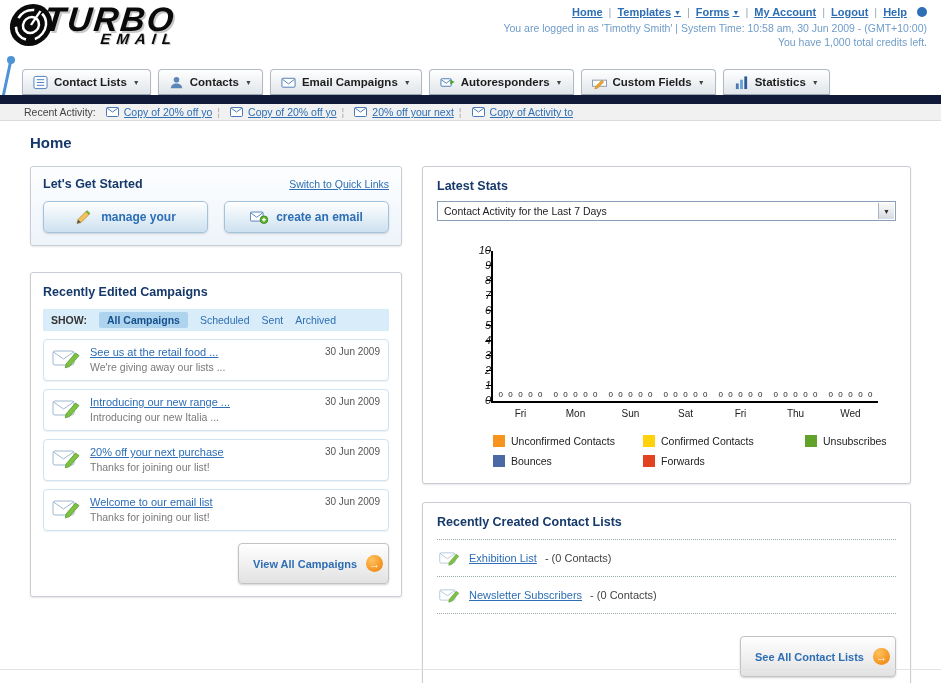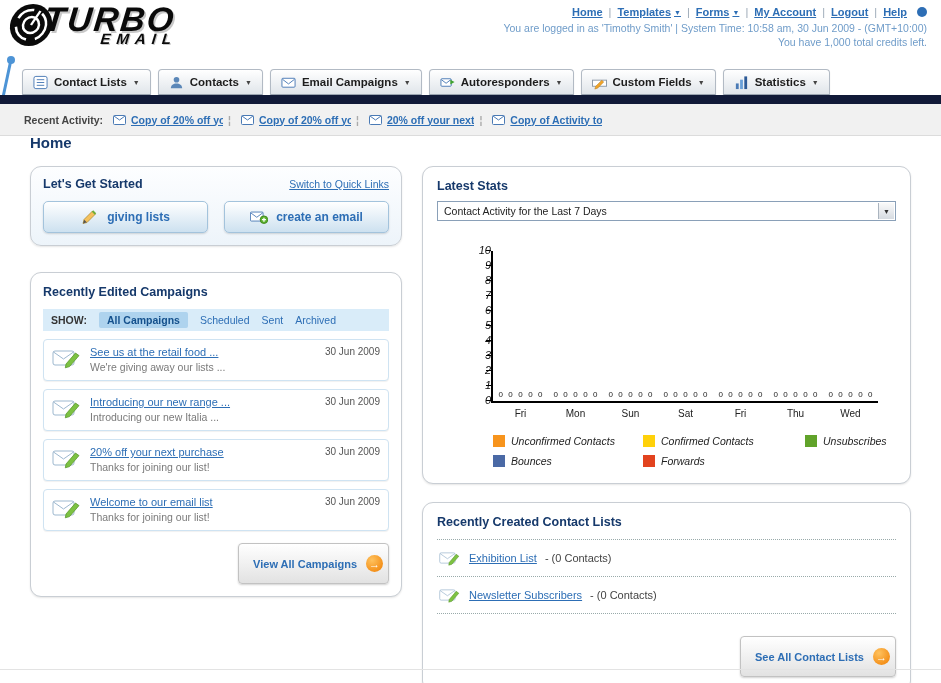--- a/index.html
+++ b/index.html
@@ -32,37 +32,37 @@
   .tab { height:26px; display:flex; align-items:center; gap:6px; padding:0 10px;
          background:linear-gradient(#ffffff,#e0e5ea); border:1px solid #b2bac4; border-bottom-color:#9aa4b0;
          border-radius:4px 4px 0 0; font-size:11.5px; font-weight:bold; color:#1d1d1d; cursor:pointer;
          box-shadow:0 1px 1px rgba(0,0,0,.18); white-space:nowrap; }
   .tab .caret { font-size:7px; color:#444; }
   .ticon { display:inline-flex; width:15px; height:15px; }
   .ticon svg { width:15px; height:15px; }
   .darkbar { position:absolute; top:95px; left:0; width:100%; height:9px; background:#111a38; }
 
   
-  .activity { position:absolute; top:104px; left:0; width:100%; height:32px; background:#f1f1f1;
+  .activity { position:absolute; top:104px; left:0; width:100%; height:17px; background:#f1f1f1;
               border-bottom:1px solid #dcdcdc; display:flex; align-items:center; padding-left:24px; gap:10px;
-              font-size:10.5px;font-weight:bold; }
+              font-size:10.5px; }
   .activity-label { color:#444; }
   .activity-item { display:flex; align-items:center; gap:5px; }
   .activity-item .txt { color:#2d6eb5; text-decoration:underline; cursor:pointer; max-width:92px; overflow:hidden; white-space:nowrap; }
   .act-sep { color:#aaa; }
   .env-icon svg { width:13px; height:10px; display:block; }
 
   
   .content { position:absolute; top:126px; left:0; right:0; padding:0 30px; }
   .page-title { font-size:15px; font-weight:bold; color:#16396b; margin:8px 0 15px; }
   .cols { display:flex; gap:20px; align-items:flex-start; }
   .leftcol { width:372px; flex:none; }
   .rightcol { flex:1; }
 
-  .panel { background:#fff; border:1px solid #c9ced4; border-radius:11px; box-shadow:0 1px 2px rgba(0,0,0,.10); }
+  .panel { background:#fff; border:1px solid #c9ced4; border-radius:3px; box-shadow:0 1px 2px rgba(0,0,0,.10); }
   .panel-title { font-size:12.5px; font-weight:bold; color:#16396b; }
 
   
   .gs { padding:10px 12px 12px; background:linear-gradient(#fdfeff,#edf4fa); }
   .gs-head { display:flex; justify-content:space-between; align-items:center; }
   .gs-link { font-size:10.5px; color:#2d6eb5; text-decoration:underline; cursor:pointer; }
   .gs-buttons { display:flex; gap:16px; margin-top:10px; }
   .gs-btn { flex:1; height:32px; display:flex; align-items:center; justify-content:center; gap:8px;
             background:linear-gradient(#ffffff,#cde1f0); border:1px solid #a3c3dc; border-radius:5px;
             font-size:12px; font-weight:bold; color:#2d6eb5; cursor:pointer; box-shadow:0 1px 2px rgba(0,0,0,.15); }
@@ -103,21 +103,21 @@
   .y-axis { position:relative; width:26px; height:152px; flex:none; }
   .ytick-label { position:absolute; right:0; font-size:11px; color:#111; line-height:9px;font-style:italic; }
   .ytick-mark { position:absolute; right:0; width:5px; height:1px; background:#000; }
   .plot { position:relative; flex:1; height:152px; border-left:2px solid #000; border-bottom:2px solid #000; margin-right:18px; }
   .val-labels { position:absolute; left:0; right:0; bottom:2px; display:flex; }
   .val-group { flex:1; display:flex; justify-content:space-evenly; }
   .val-group span { font-size:8px; color:#222; }
   .x-labels { display:flex; margin:5px 18px 0 28px; }
   .x-label { flex:1; text-align:center; font-size:10px; color:#222; }
 
-  .legend { margin:16px 0 0 56px; display:grid; grid-template-columns:150px 162px 1fr; row-gap:8px;font-style:italic; }
+  .legend { margin:16px 0 0 56px; display:grid; grid-template-columns:150px 162px 1fr; row-gap:8px; }
   .legend-entry { display:flex; align-items:center; gap:6px; }
   .legend-swatch { width:12px; height:12px; flex:none; }
   .legend-label { font-size:10.5px; color:#222; }
 
   
   .lists { margin-top:18px; padding:12px 14px 14px; }
   .list-item { display:flex; align-items:center; gap:8px; padding:9px 2px; border-bottom:1px dotted #9aa; }
   .list-item.first { border-top:1px dotted #9aa; margin-top:10px; }
   .list-item svg { width:22px; height:18px; }
   .list-link { font-size:11px; color:#2d6eb5; text-decoration:underline; cursor:pointer; }
@@ -302,21 +302,21 @@
           <span class="panel-title">Let's Get Started</span>
           <span class="gs-link">Switch to Quick Links</span>
         </div>
         <div class="gs-buttons">
           <div class="gs-btn">
             <svg viewBox="0 0 18 16">
                 <path d="M2 14.5l1-4 8.5-8.5 3 3-8.5 8.5z" fill="#f5c15c" stroke="#a8872d" stroke-width="0.7"></path>
                 <path d="M11.5 2l3 3" stroke="#6fae3a" stroke-width="2"></path>
                 <path d="M2 14.5l1.2-3.8 2.6 2.6z" fill="#555"></path>
               </svg>
-            <span>giving lists</span>
+            <span>manage your</span>
           </div>
           <div class="gs-btn">
             <svg viewBox="0 0 20 16">
                 <rect x="0.5" y="2.5" width="14" height="10" rx="1" fill="#fff" stroke="#4a7ab5"></rect>
                 <path d="M1 3.5l6.5 4.8L14 3.5" fill="none" stroke="#4a7ab5"></path>
                 <circle cx="15.5" cy="11" r="4.2" fill="#5cb22e" stroke="#3c8518"></circle>
                 <path d="M15.5 8.8v4.4M13.3 11h4.4" stroke="#fff" stroke-width="1.4"></path>
               </svg>
             <span>create an email</span>
           </div>

